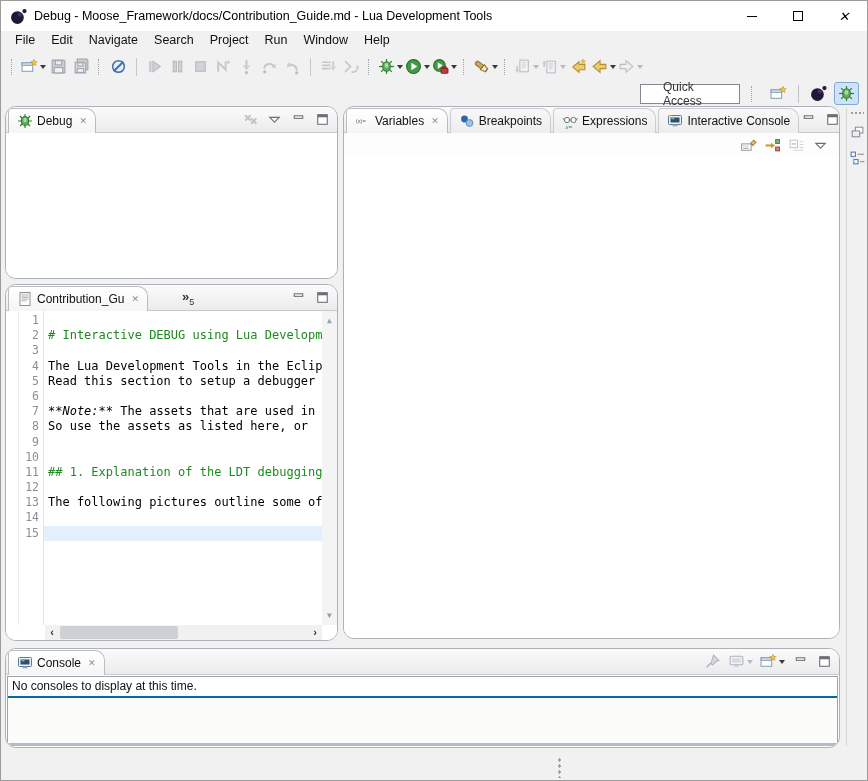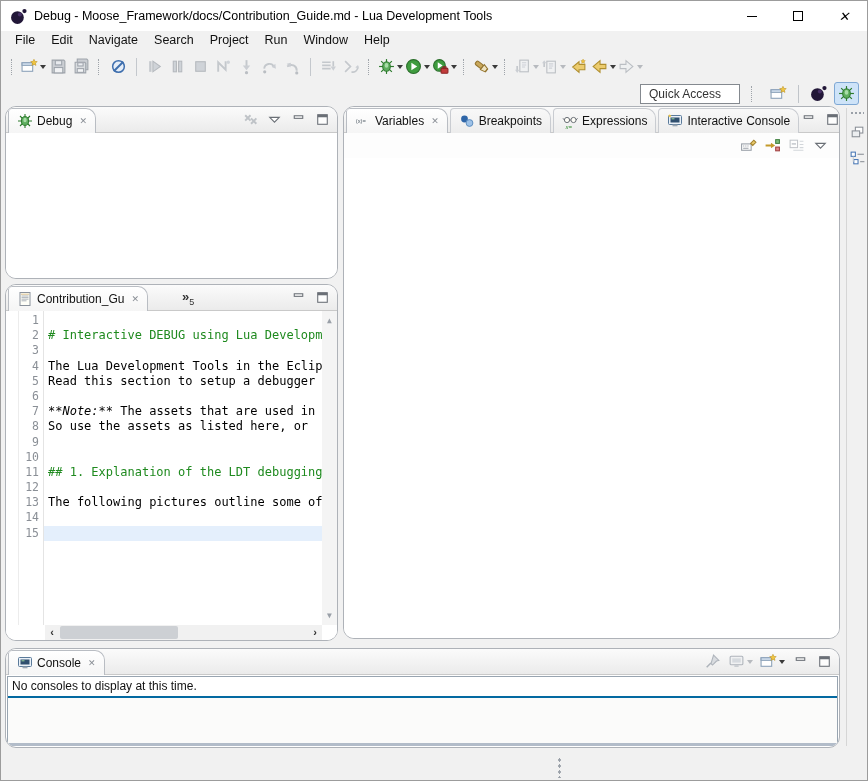--- a/index.html
+++ b/index.html
@@ -21,21 +21,21 @@
   .toolbar{height:27px;display:flex;align-items:center;padding-left:5px}
   .tbtn{height:23px;min-width:23px;display:flex;align-items:center;justify-content:center;padding:0 1px;border-radius:3px}
   .tbtn.disabled{opacity:.95}
   .ticon svg{width:17px;height:17px;display:block}
   .drop{margin-left:2px;width:0;height:0;border-left:3px solid transparent;border-right:3px solid transparent;border-top:4px solid #3a3a3a}
   .disabled .drop{border-top-color:#b4b8bd}
   .tsep-dotted{width:5px;height:16px;border-left:1px dotted #9fa4aa;margin:0 4px 0 5px}
   .tsep-solid{width:1px;height:18px;background:#c4c8cd;margin:0 6px}
   
   .qa-row{height:27px;display:flex;justify-content:flex-end;align-items:center;padding-right:8px;gap:6px}
-  .quick-access{width:100px;height:20px;border:1px solid #84898f;background:#fff;font-size:12px;color:#333;display:flex;align-items:center;padding:0 8px}
+  .quick-access{width:100px;height:20px;border:1px solid #84898f;background:#fff;font-size:12px;color:#333;display:flex;align-items:center;padding:0 22px}
   .persp{display:flex;align-items:center;gap:3px}
   .pbtn{width:25px;height:23px;display:flex;align-items:center;justify-content:center;border-radius:3px;border:1px solid transparent}
   .pbtn svg{width:17px;height:17px}
   .pbtn.selected{background:var(--persp-selected);border-color:#7fa8d4}
   .vline{width:1px;height:18px;background:#c0c4c9;margin:0 4px}
   
   .panel{position:absolute;background:#fff;border:1px solid #aeb2b8;border-radius:11px;display:flex;flex-direction:column;overflow:hidden}
   .debug-panel{left:4px;top:105px;width:333px;height:173px}
   .editor-panel{left:4px;top:283px;width:333px;height:357px}
   .vars-panel{left:342px;top:105px;width:497px;height:533px}

